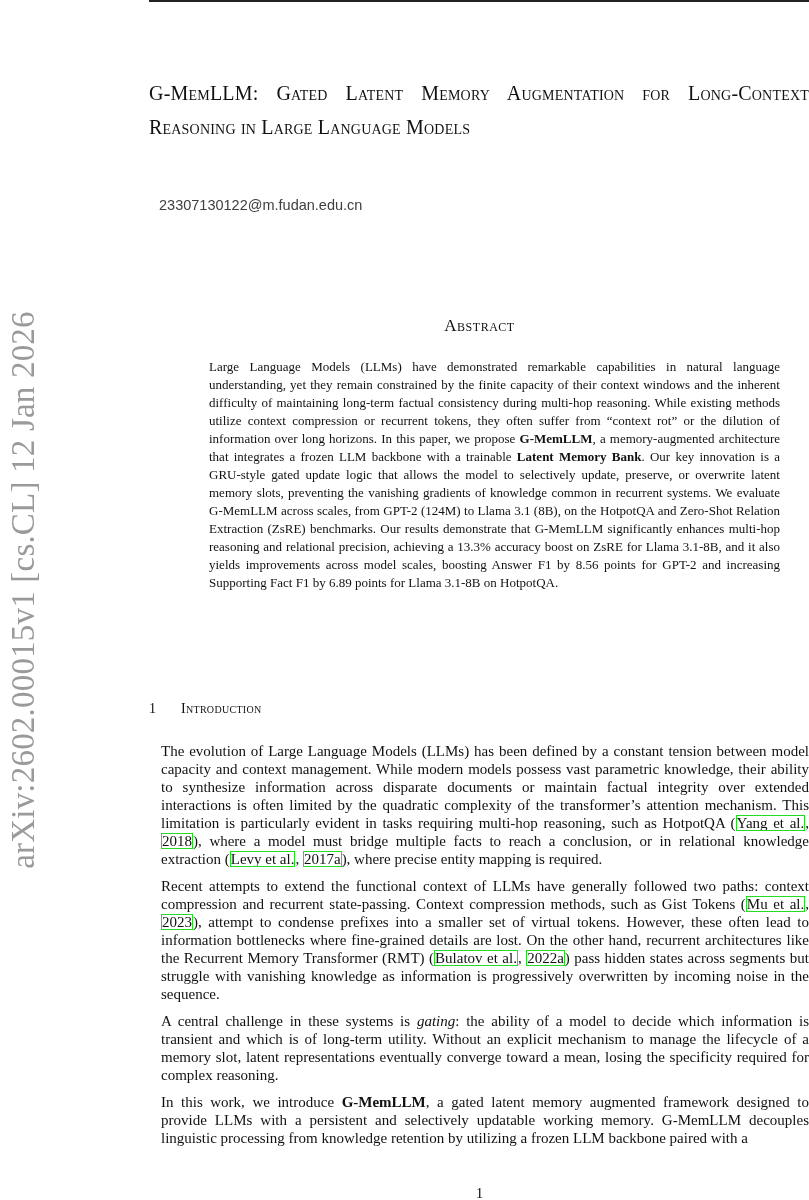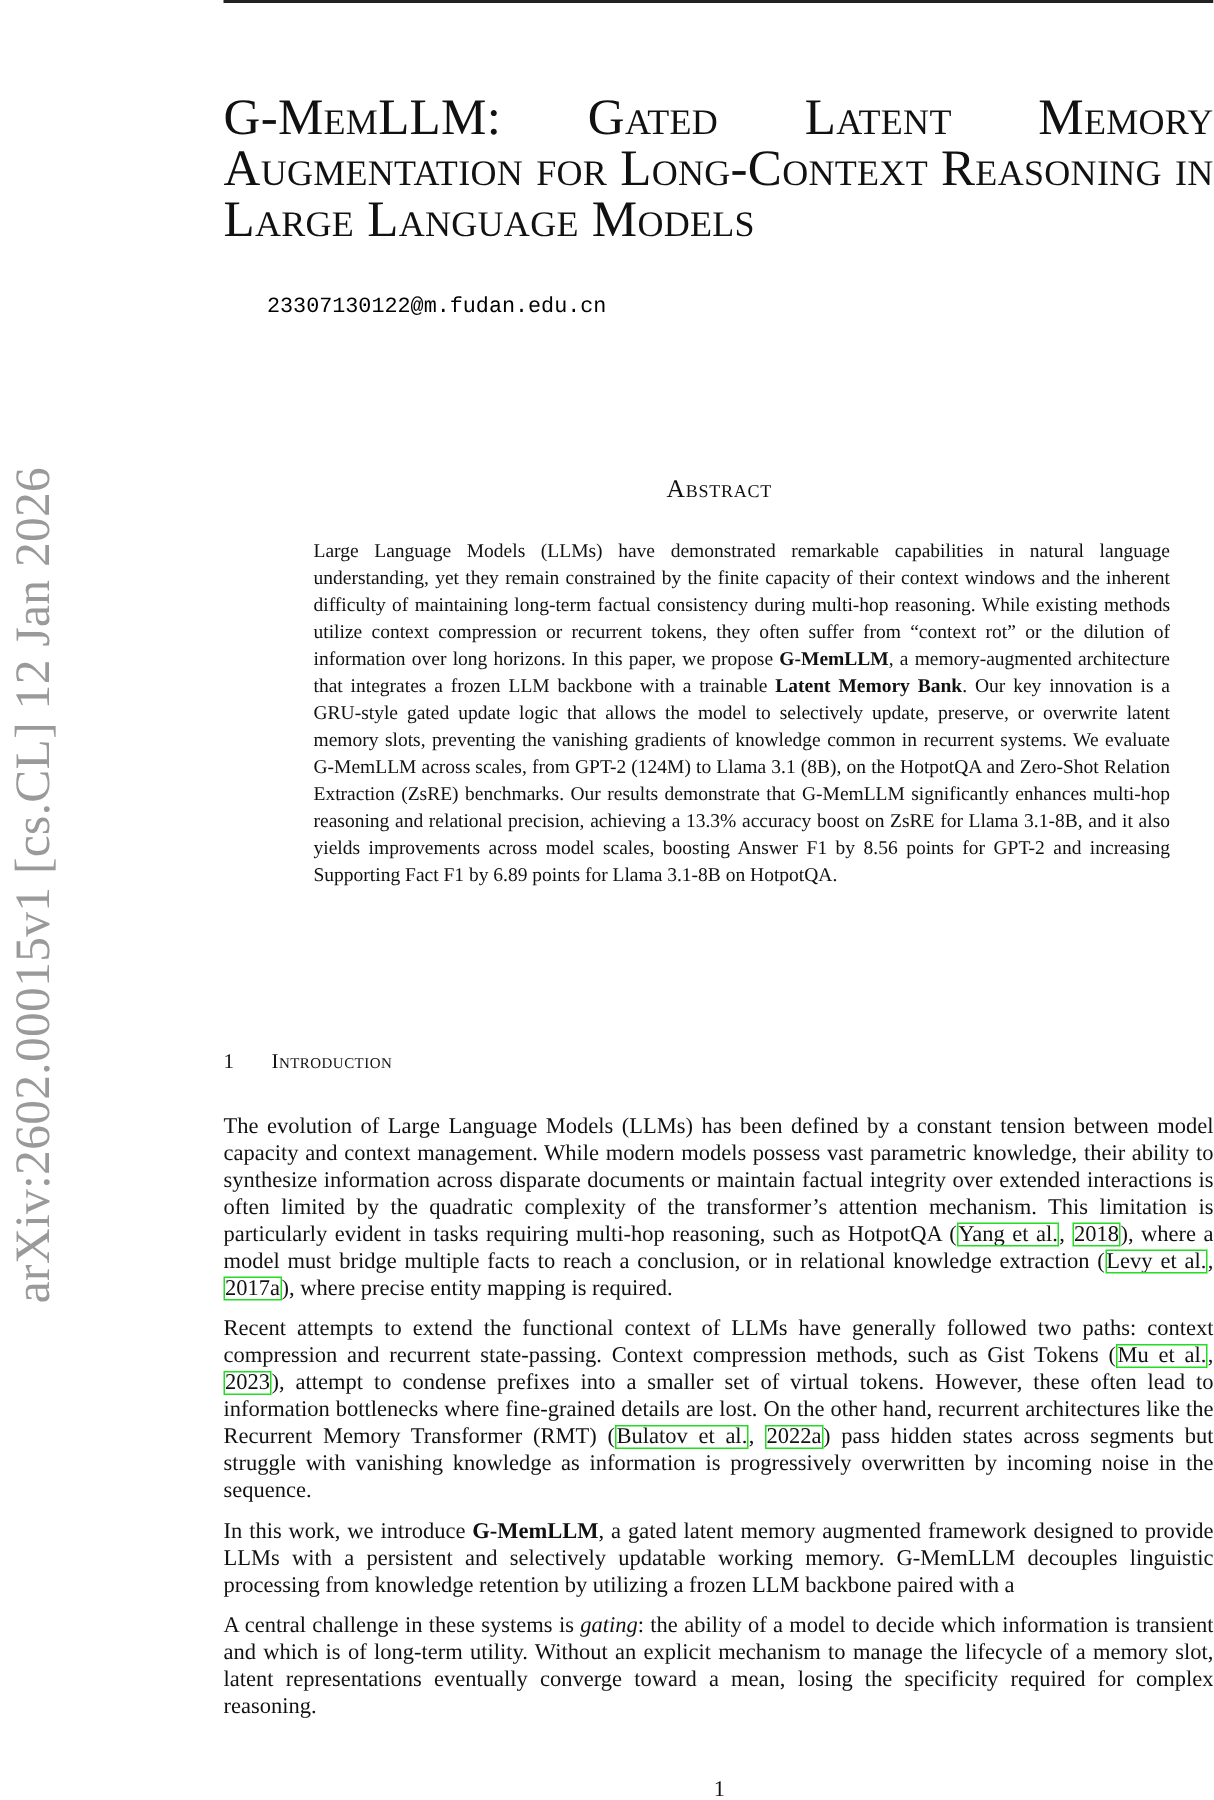--- a/index.html
+++ b/index.html
@@ -13,44 +13,44 @@
   }
   .sidebar-stamp {
     position: absolute; left: 2px; top: 300px; width: 42px; height: 580px;
   }
   .sidebar-stamp span {
     position: absolute; left: 50%; top: 50%;
     transform: translate(-50%, -50%) rotate(-90deg);
     white-space: nowrap; font-size: 33px; color: #9a9a9a; letter-spacing: 0.2px;
   }
   .title {
-    position: absolute; left: 149px; top: 62px; width: 660px;
-    font-size: 34px; line-height: 34px; font-variant: small-caps; text-align: justify;
+    position: absolute; left: 149px; top: 76px; width: 660px;
+    font-size: 20px; line-height: 34px; font-variant: small-caps; text-align: justify;
     text-align-last: left; letter-spacing: 0.2px;
   }
   .author-block { position: absolute; left: 159px; top: 196px; font-size: 15px; line-height: 18px; }
   .author-name { font-weight: bold; }
-  .author-email { font-family: Liberation Mono, monospace; font-size: 14.5px; color: #000000; margin-left: 19px; }
+  .author-email { font-family: Liberation Sans, sans-serif; font-size: 14.5px; color: #404040; }
   .abstract-heading {
     position: absolute; left: 0; width: 959px; top: 316px; text-align: center;
     font-size: 17px; font-variant: small-caps; letter-spacing: 0.5px;
   }
   .abstract-body {
     position: absolute; left: 209px; top: 358px; width: 571px;
     font-size: 13px; line-height: 18px; text-align: justify; hyphens: auto;
   }
   .section-heading {
     position: absolute; left: 149px; top: 701px; font-size: 14px; font-variant: small-caps; letter-spacing: 0.3px;
   }
   .section-heading .num { display: inline-block; width: 32px; }
   .intro {
     position: absolute; left: 149px; top: 742px; width: 660px;
     font-size: 15px; line-height: 18px; text-align: justify;
   }
-  .intro p { margin: 0 0 9px 0; }
+  .intro p { margin: 0 0 9px 12px; }
   .cite { outline: 1.5px solid #22dd22; outline-offset: -1px; padding: 0 1px; }
   .page-num { position: absolute; left: 0; width: 959px; top: 1185px; text-align: center; font-size: 15px; }
 </style>
 </head>
 <body>
 
 <div class="top-rule"></div>
 
 <div class="sidebar-stamp">
   <span>arXiv:2602.00015v1  [cs.CL]  12 Jan 2026</span>
@@ -68,18 +68,18 @@
 
 <div class="section-heading">
   <span class="num">1</span><span>Introduction</span>
 </div>
 
 <div class="intro">
   <p><span>The evolution of Large Language Models (LLMs) has been defined by a constant tension between model capacity and context management. While modern models possess vast parametric knowledge, their ability to synthesize information across disparate documents or maintain factual integrity over extended interactions is often limited by the quadratic complexity of the transformer’s attention mechanism. This limitation is particularly evident in tasks requiring multi-hop reasoning, such as HotpotQA (</span><span class="cite">Yang et al.</span>, <span class="cite">2018</span><span>), where a model must bridge multiple facts to reach a conclusion, or in relational knowledge extraction (</span><span class="cite">Levy et al.</span>, <span class="cite">2017a</span><span>), where precise entity mapping is required.</span></p>
 
   <p><span>Recent attempts to extend the functional context of LLMs have generally followed two paths: context compression and recurrent state-passing. Context compression methods, such as Gist Tokens (</span><span class="cite">Mu et al.</span>, <span class="cite">2023</span><span>), attempt to condense prefixes into a smaller set of virtual tokens. However, these often lead to information bottlenecks where fine-grained details are lost. On the other hand, recurrent architectures like the Recurrent Memory Transformer (RMT) (</span><span class="cite">Bulatov et al.</span>, <span class="cite">2022a</span><span>) pass hidden states across segments but struggle with vanishing knowledge as information is progressively overwritten by incoming noise in the sequence.</span></p>
 
+  <p><span>A central challenge in these systems is </span><i>gating</i><span>: the ability of a model to decide which information is transient and which is of long-term utility. Without an explicit mechanism to manage the lifecycle of a memory slot, latent representations eventually converge toward a mean, losing the specificity required for complex reasoning.</span></p>
+
   <p><span>In this work, we introduce </span><b>G-MemLLM</b><span>, a gated latent memory augmented framework designed to provide LLMs with a persistent and selectively updatable working memory. G-MemLLM decouples linguistic processing from knowledge retention by utilizing a frozen LLM backbone paired with a</span></p>
-
-  <p><span>A central challenge in these systems is </span><i>gating</i><span>: the ability of a model to decide which information is transient and which is of long-term utility. Without an explicit mechanism to manage the lifecycle of a memory slot, latent representations eventually converge toward a mean, losing the specificity required for complex reasoning.</span></p>
 </div>
 
 <div class="page-num">1</div>
 
 </body></html>

